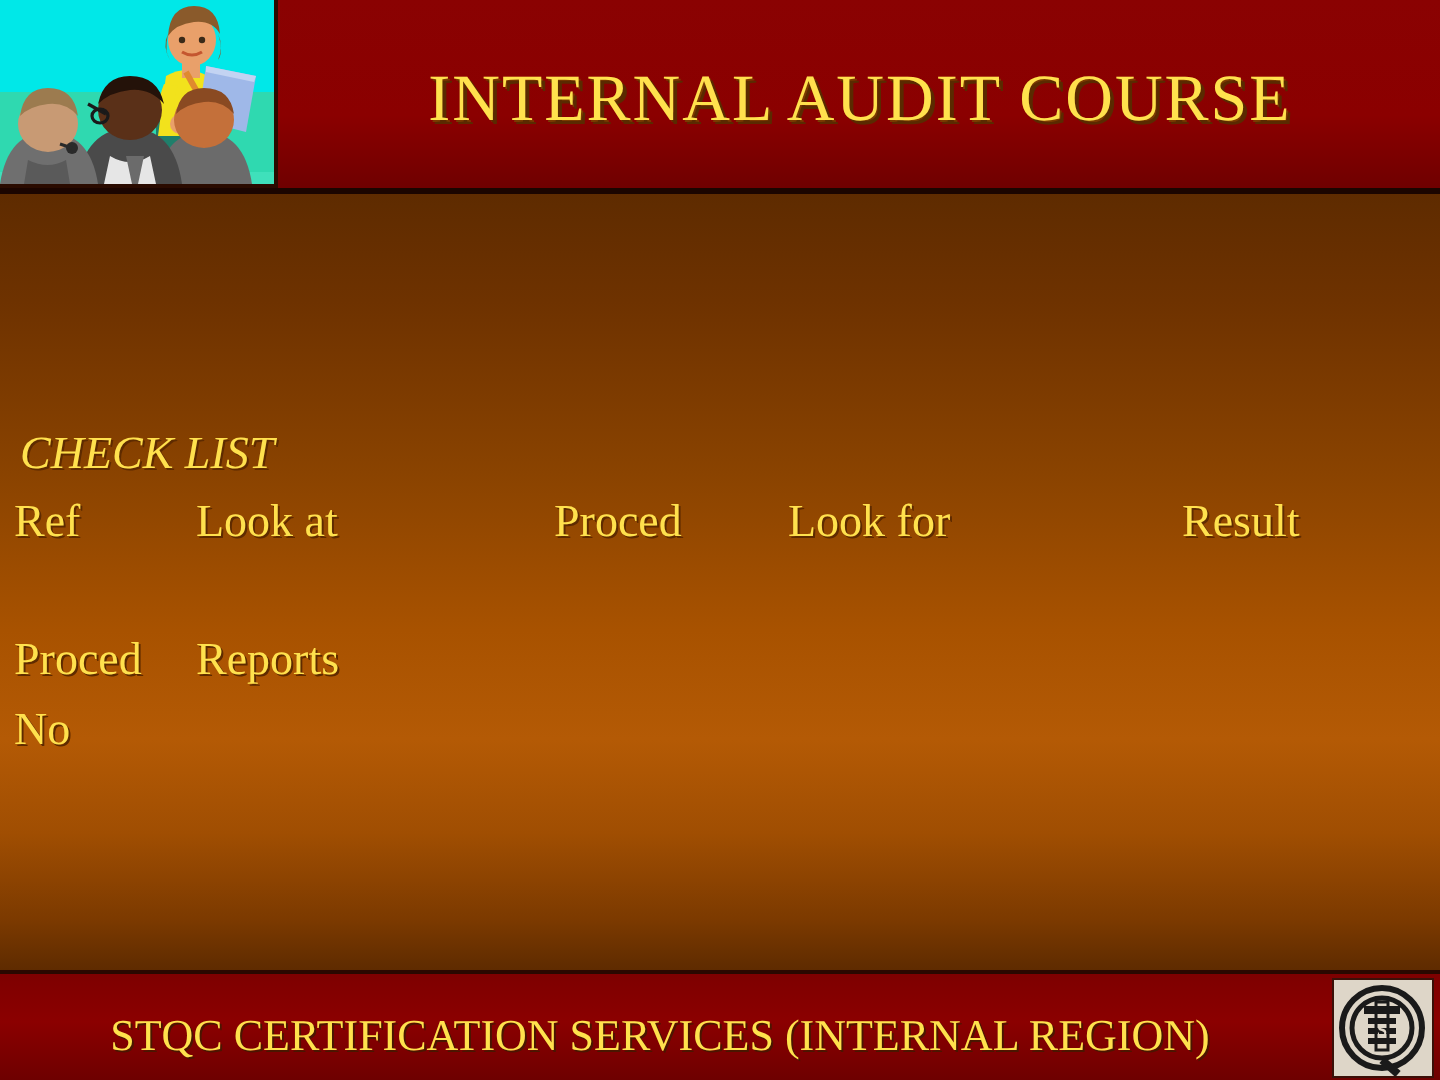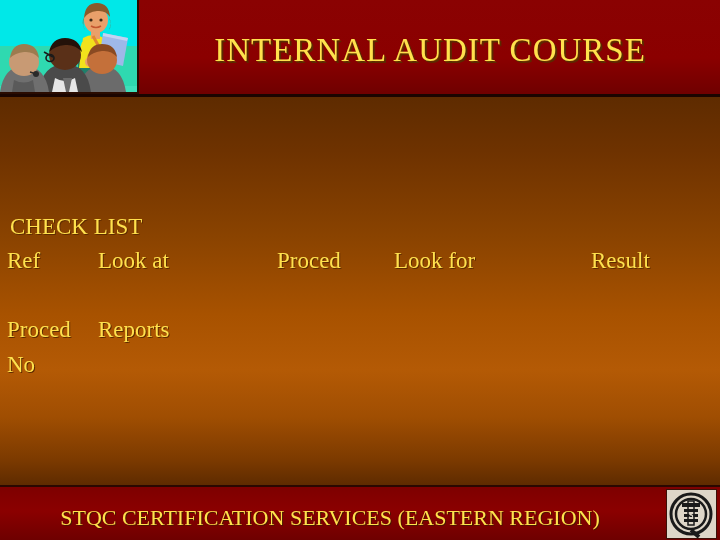--- a/index.html
+++ b/index.html
@@ -92,20 +92,21 @@
     color: #ffe14d;
   }
   .checklist-title {
     position: absolute;
     left: 10px;
     top: 118px;
     font-size: 23px;
     color: #ffe14d;
     text-shadow: 1px 1px 0 #5e2b00;
     white-space: nowrap;
+    font-style: italic;
   }
   .row {
     position: absolute;
     left: 0;
     width: 720px;
     height: 34px;
     font-size: 23px;
     color: #ffe14d;
     text-shadow: 1px 1px 0 #5e2b00;
   }
@@ -259,21 +260,21 @@
       <span class="cell c-lookat"></span>
       <span class="cell c-sample"></span>
       <span class="cell c-lookfor"></span>
       <span class="cell c-result"></span>
     </div>
 
   </div>
 
   <div class="footer-rule"></div>
   <div class="footer-band"></div>
-  <div class="footer-text">STQC CERTIFICATION SERVICES (EASTERN REGION)</div>
+  <div class="footer-text">STQC CERTIFICATION SERVICES (INTERNAL REGION)</div>
 
   <div class="logo">
     <svg width="49" height="48" viewBox="0 0 49 48" xmlns="http://www.w3.org/2000/svg">
       <rect x="0" y="0" width="49" height="48" fill="#ded6c8"></rect>
       <circle cx="24" cy="24" r="20" fill="none" stroke="#1a1a1a" stroke-width="3"></circle>
       <circle cx="24" cy="24" r="15" fill="none" stroke="#1a1a1a" stroke-width="2.5"></circle>
       <path d="M24 40 l8 7" stroke="#1a1a1a" stroke-width="4" fill="none"></path>
       <rect x="15" y="13" width="18" height="4" fill="#1a1a1a"></rect>
       <rect x="17" y="19" width="14" height="3" fill="#1a1a1a"></rect>
       <rect x="17" y="24" width="14" height="3" fill="#1a1a1a"></rect>

